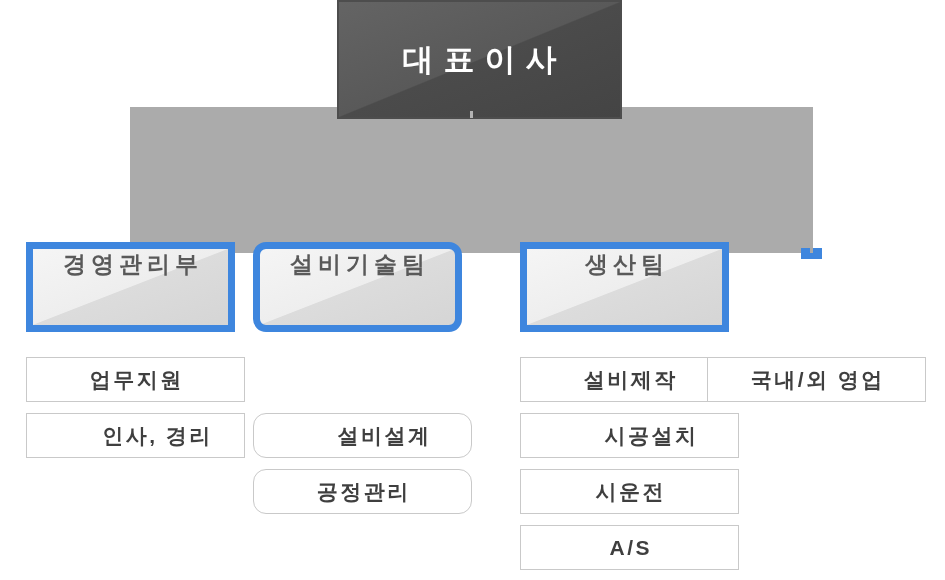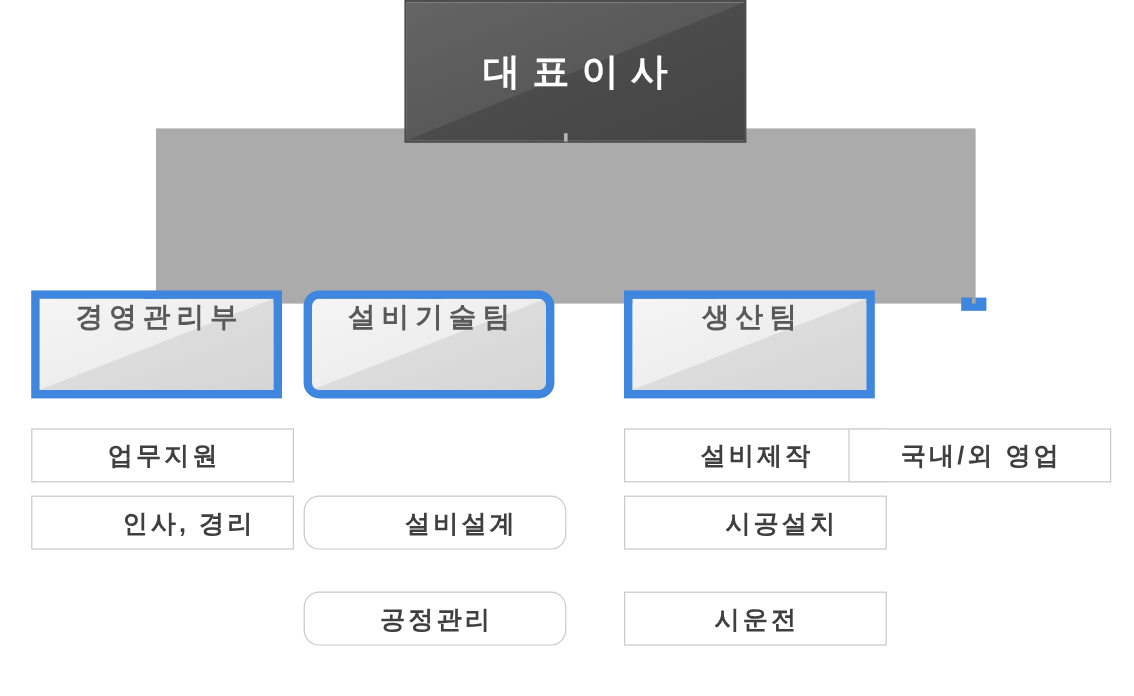--- a/index.html
+++ b/index.html
@@ -114,21 +114,21 @@
     white-space: nowrap;
   }
 
   
   .col-0 { left: 26px; }
   .col-1 { left: 253px; border-radius: 13px; }
   .col-2 { left: 480px; margin-left: 40px; }
   .col-3 { left: 707px; }
   .row-0 { top: 357px; }
   .row-1 { top: 413px; padding-left: 44px; }
-  .row-2 { top: 493px; }
+  .row-2 { top: 469px; }
   .row-3 { top: 525px; }
   .tabx-0 { left: 120px; }
   .tabx-1 { left: 347px; }
   .tabx-2 { left: 574px; }
   .tabx-3 { left: 801px; }
 </style>
 </head>
 <body>
 
 <div class="canvas">
@@ -164,16 +164,17 @@
   </div>
   <div class="item-box col-1 row-1">설비설계</div>
   <div class="item-box col-1 row-2">공정관리</div>
 
   <div class="dept-box col-2">
     <span class="dept-label">생산팀</span>
   </div>
   <div class="item-box col-2 row-0">설비제작</div>
   <div class="item-box col-2 row-1">시공설치</div>
   <div class="item-box col-2 row-2">시운전</div>
+  <div class="item-box col-2 row-3">A/S</div>
 
   <div class="item-box col-3 row-0">국내/외 영업</div>
 
 </div>
 
 </body></html>

